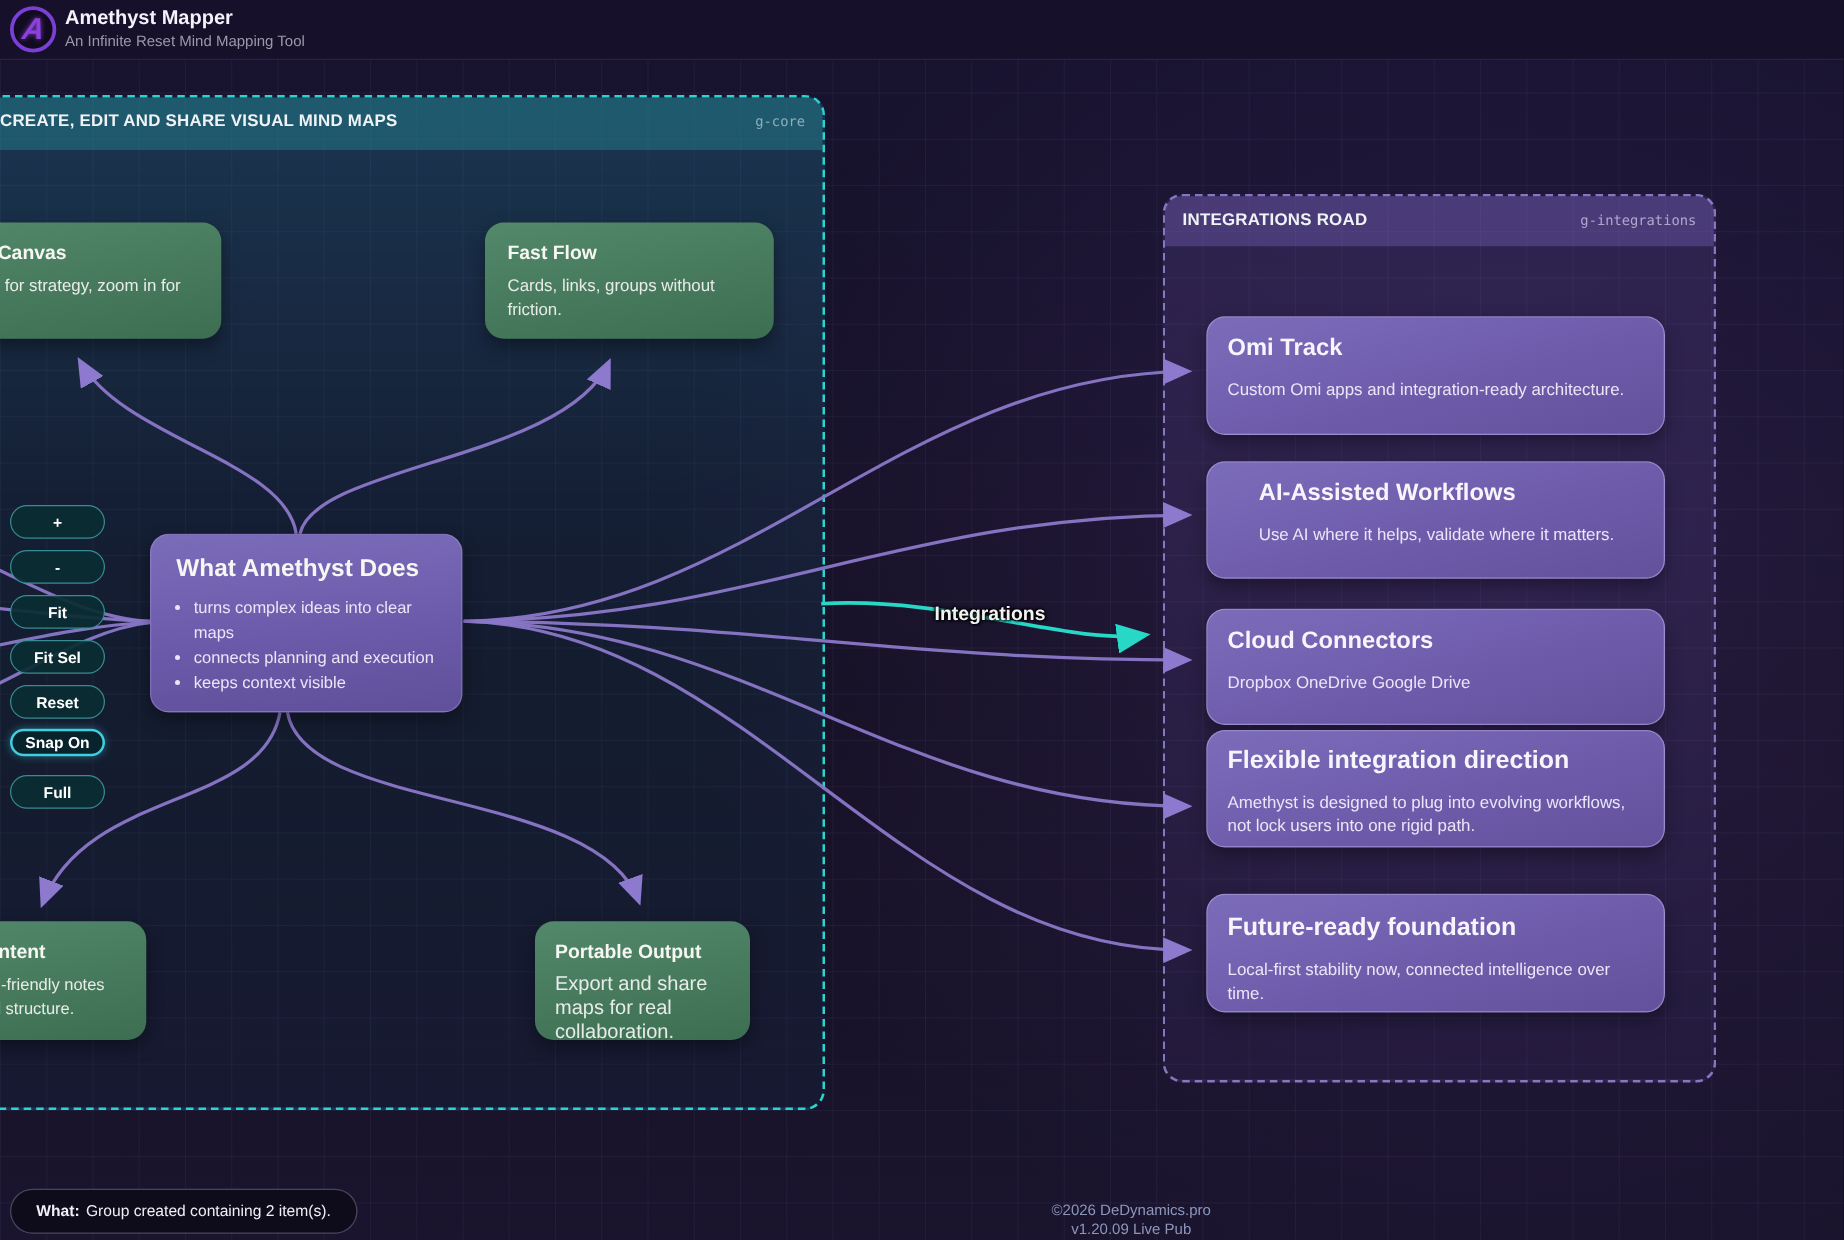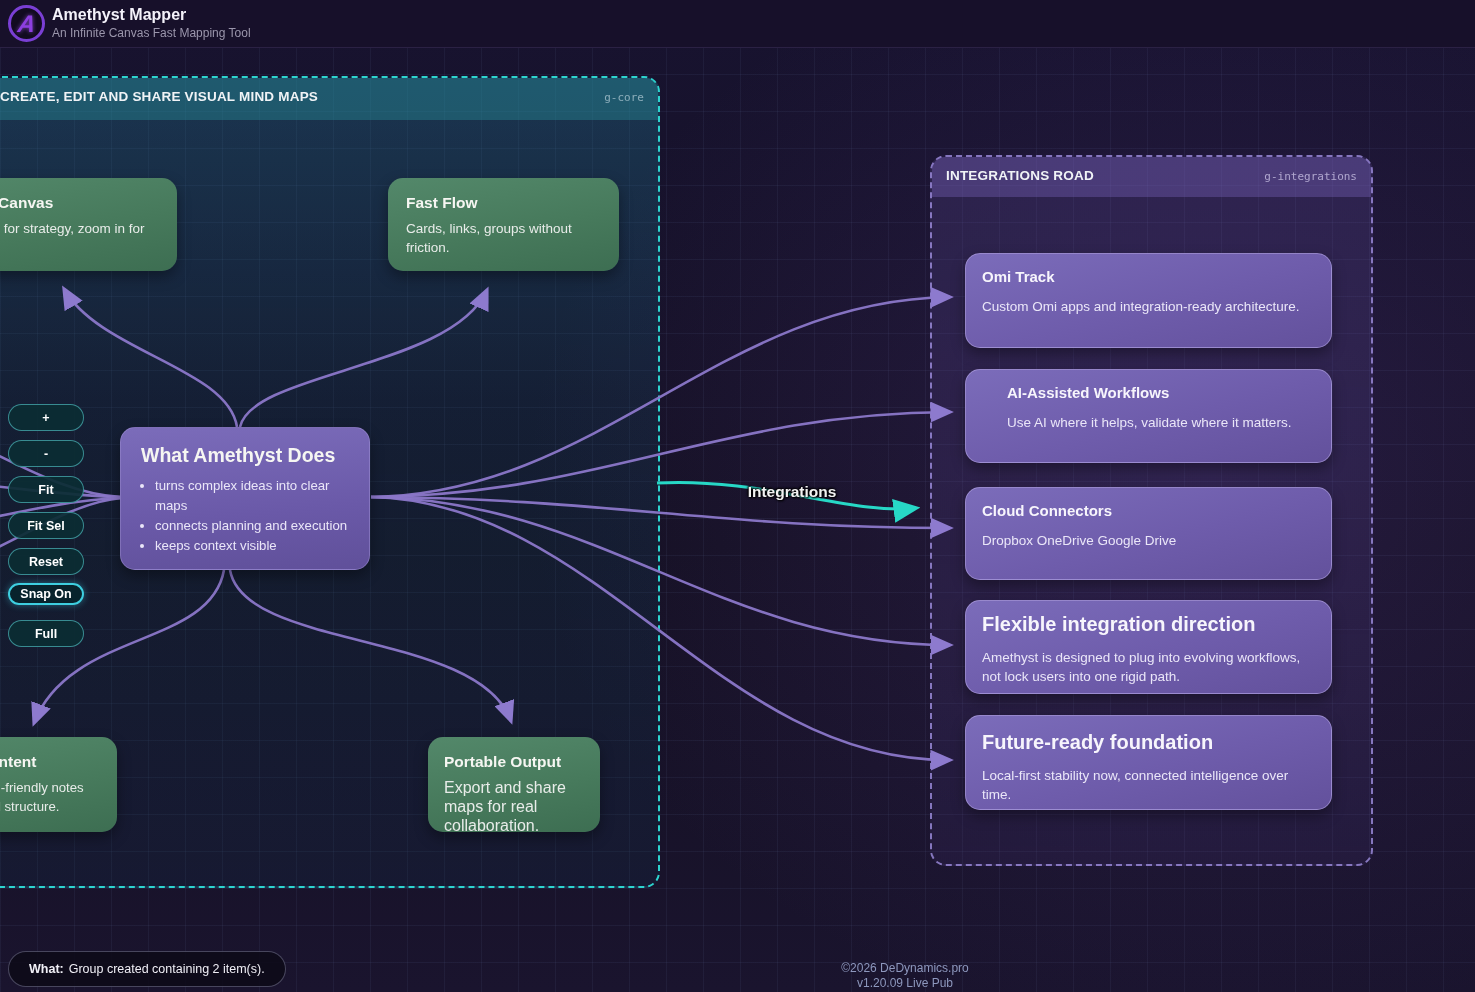--- a/index.html
+++ b/index.html
@@ -40,38 +40,38 @@
   svg.edges{position:absolute;left:0;top:0;z-index:2;pointer-events:none;}
   
   .card{position:absolute;border-radius:15px;z-index:3;box-shadow:0 6px 14px rgba(0,0,0,0.35);}
   .card .t{font-weight:bold;color:#f6f6f2;}
   .card .d{color:#e8ece9;}
   .card-green{background:linear-gradient(170deg,#53886a 0%,#477a5c 55%,#3d6e52 100%);padding:16px 18px;}
   .card-green .t{font-size:15.5px;margin-bottom:7px;}
   .card-green .d{font-size:13.5px;line-height:19px;}
   .card-purple{background:linear-gradient(165deg,#7b6cba 0%,#6e5cab 55%,#63519c 100%);
     border:1px solid rgba(185,172,232,0.55);padding:14px 16px;}
-  .card-purple .t{font-size:15px;margin-bottom:6px;color:#f7f5fc;}
+  .card-purple .t{font-size:19px;margin-bottom:6px;color:#f7f5fc;}
   .card-purple .t.big{font-size:20px;margin-bottom:5px;}
   .card-purple .d{font-size:13.5px;line-height:19px;color:#eae6f8;margin-top:12px;}
   .card-center{left:120px;top:427px;width:250px;height:143px;background:linear-gradient(175deg,#7b6cba 0%,#6a59a8 60%,#60509a 100%);
     border:1px solid rgba(170,155,220,0.4);padding:14px 12px 12px 12px;}
   .card-center .t{font-size:19.5px;margin:2px 0 9px 8px;}
   .card-center ul{margin:0;padding-left:22px;color:#eae6f8;}
   .card-center li{font-size:13.2px;line-height:20px;}
   #n-canvas{left:-75px;top:178px;width:252px;height:93px;}
   #n-fastflow{left:388px;top:178px;width:231px;height:93px;}
   #n-content{left:-78px;top:737px;width:195px;height:95px;}
   #n-portable{left:428px;top:737px;width:172px;height:95px;padding:16px 16px;}
   #n-portable .d{font-size:16px;}
   #n-content .d{font-size:13.2px;}
   #n-omi{left:965px;top:253px;width:367px;height:95px;}
   #n-ai{left:965px;top:369px;width:367px;height:94px;padding-left:41px;}
   #n-cloud{left:965px;top:487px;width:367px;height:93px;}
-  #n-flex{left:965px;top:600px;width:367px;height:94px;padding-top:12px;}
+  #n-flex{left:965px;top:584px;width:367px;height:94px;padding-top:12px;}
   #n-future{left:965px;top:715px;width:367px;height:95px;padding-top:15px;}
   
   .tool-btn{position:absolute;left:8px;width:76px;height:27px;border-radius:14px;z-index:4;
     background:rgba(11,44,51,0.92);border:1.5px solid rgba(72,172,178,0.75);
     color:#fff;font-size:12.5px;font-weight:bold;display:flex;align-items:center;justify-content:center;cursor:pointer;}
   .tool-btn.active{height:22px;border:2.5px solid #3ecfe0;background:rgba(7,36,44,0.95);
     box-shadow:0 0 7px rgba(62,200,224,0.45);}
   
   .edge-label{position:absolute;left:712px;top:483px;width:160px;text-align:center;z-index:4;
     font-size:15.5px;font-weight:bold;color:#f2f2f2;
@@ -204,16 +204,16 @@
   <div class="footer">
     <div>©2026 DeDynamics.pro</div>
     <div>v1.20.09 Live Pub</div>
   </div>
 
   <div class="header">
     <div class="logo">
       <span>A</span>
     </div>
     <div class="app-title">Amethyst Mapper</div>
-    <div class="app-sub">An Infinite Canvas Fast Mapping Tool</div>
+    <div class="app-sub">An Infinite Reset Mind Mapping Tool</div>
   </div>
 
 </div>
 
 </body></html>

